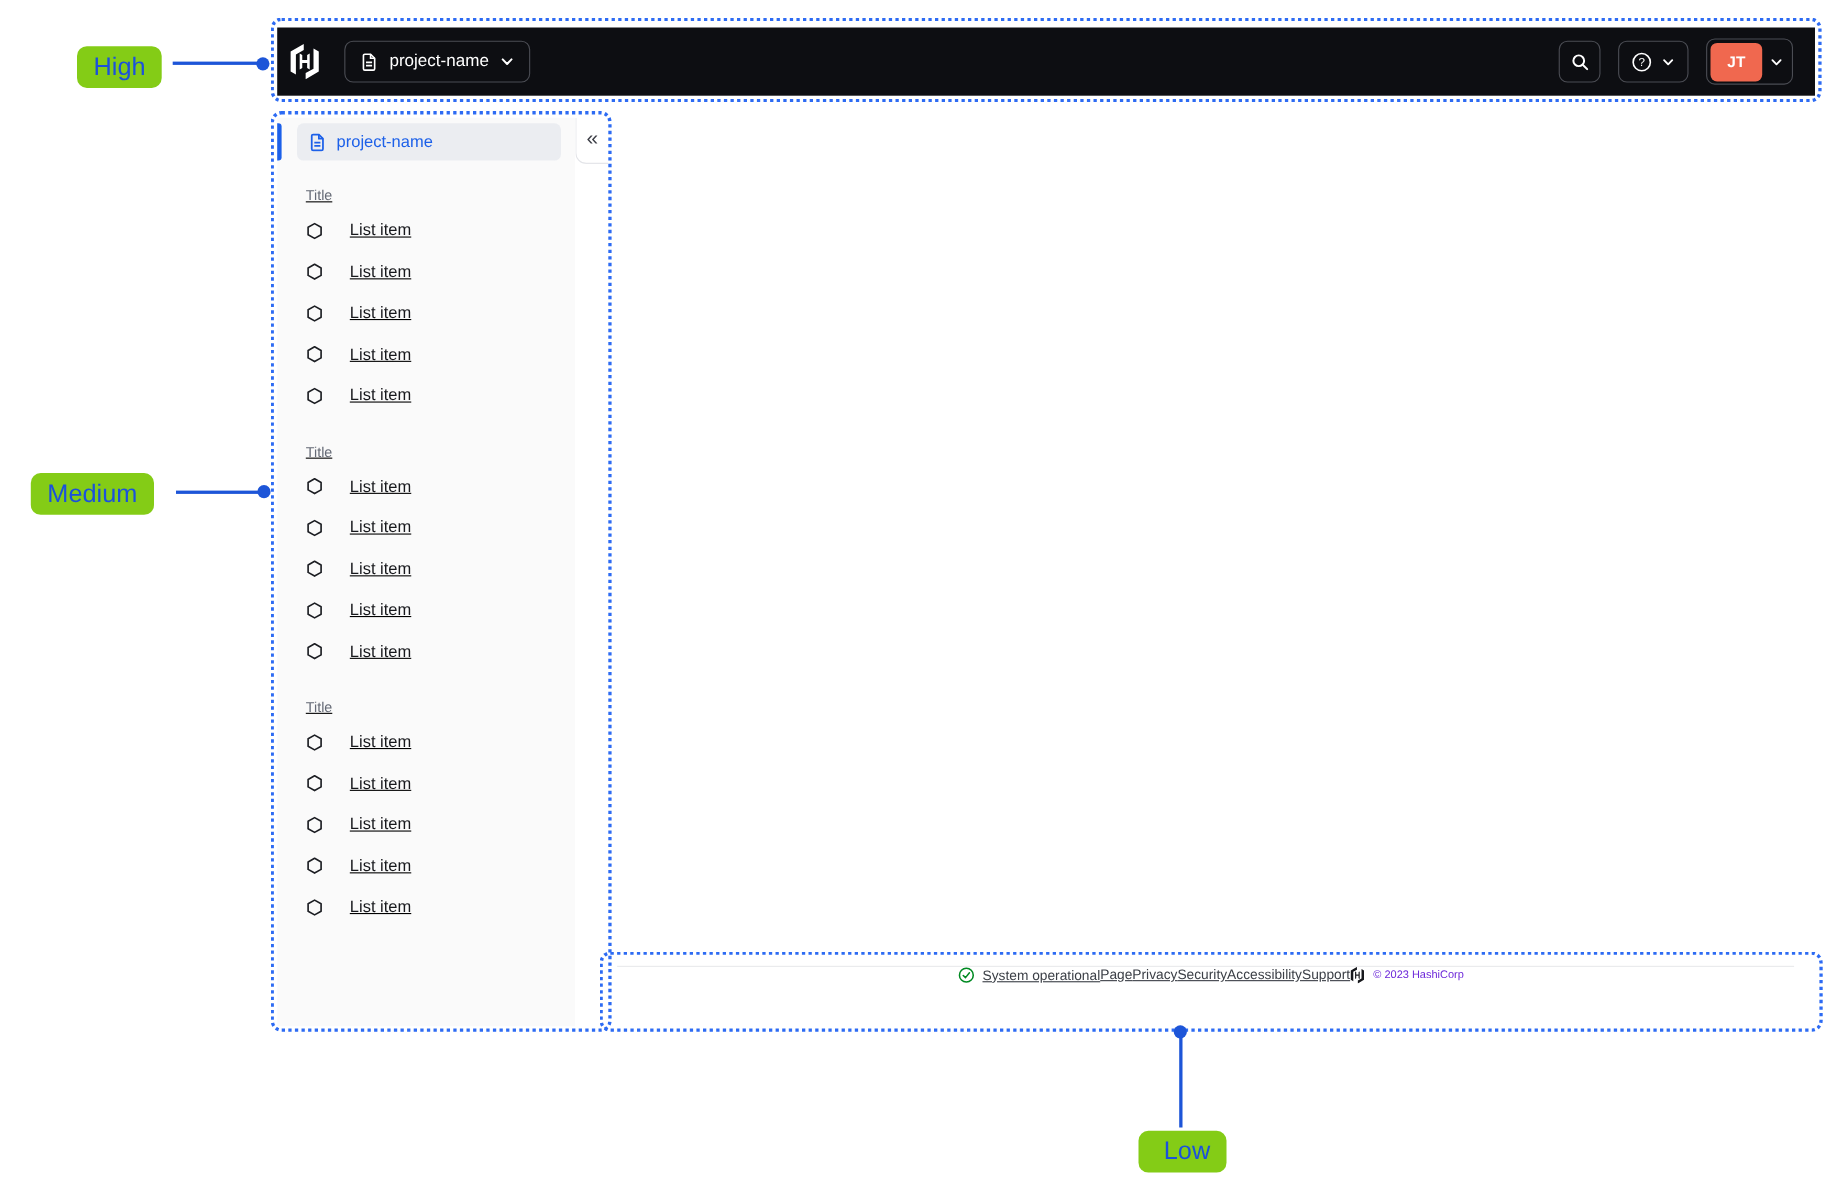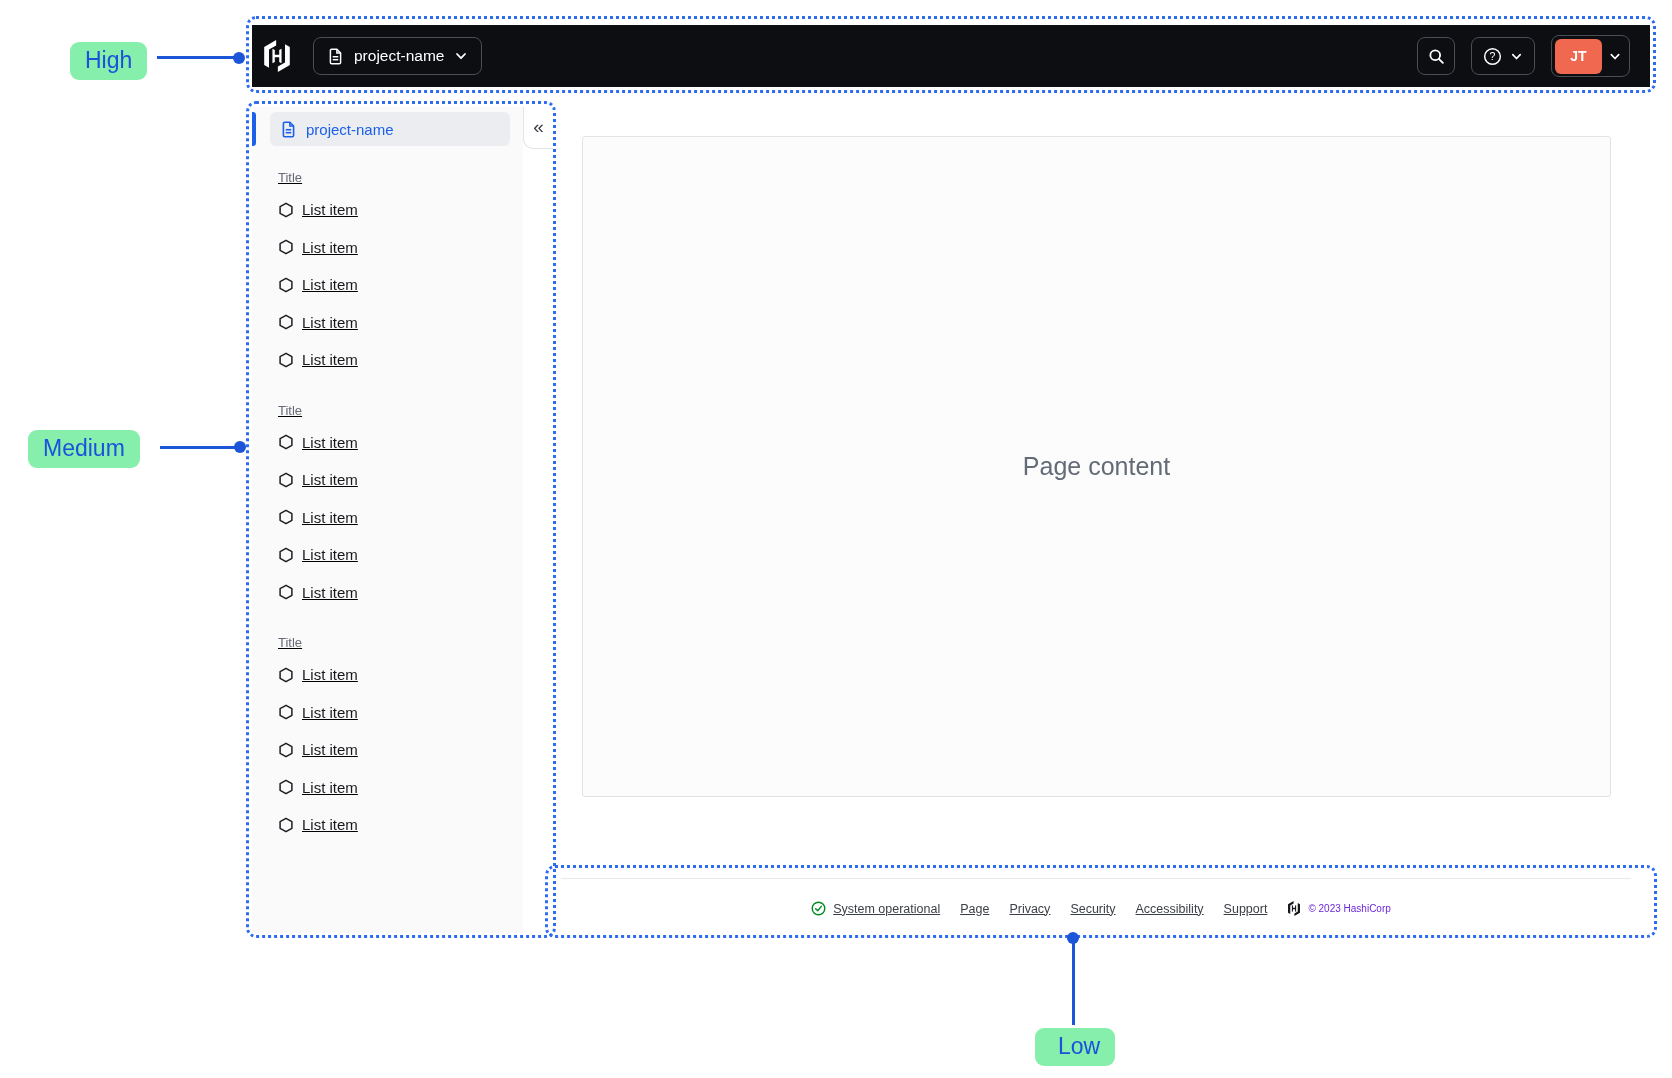--- a/index.html
+++ b/index.html
@@ -6,21 +6,21 @@
   html,body { background:#ffffff; }
   body { font-family: "Liberation Sans", "DejaVu Sans", sans-serif; }
   .canvas { position:relative; width:1672px; height:1078px; overflow:hidden; background:#fff; }
 
   
   .zone { position:absolute; border:3px dotted #2d6bf3; border-radius:10px; pointer-events:none; }
   .zone-high   { left:246px; top:16px;  width:1410px; height:77px; }
   .zone-medium { left:246px; top:101px; width:310px;  height:837px; }
   .zone-low    { left:545px; top:865px; width:1112px; height:73px; }
 
-  .ann-label { position:absolute; background:#86efac; color:#1b51dc; border-radius:9px;
+  .ann-label { position:absolute; background:#84cc16; color:#1b51dc; border-radius:9px;
                font-size:23px; font-weight:500; padding:5px 15px; line-height:1.2; }
   .ann-line  { position:absolute; background:#1d55d8; }
   .ann-dot   { position:absolute; width:12px; height:12px; border-radius:50%; background:#1d55d8; }
 
   .lab-high   { left:70px;  top:42px; }
   .line-high  { left:157px; top:56px; width:80px; height:3px; }
   .dot-high   { left:233px; top:52px; }
 
   .lab-medium { left:28px;  top:430px;text-align:right; }
   .line-medium{ left:160px; top:446px; width:78px; height:3px; }
@@ -49,42 +49,42 @@
   
   .sidebar { position:absolute; left:252px; top:107px; width:271px; height:826px; background:#fafafa; }
   .active-bar { position:absolute; left:0; top:5px; width:4px; height:34px; background:#1c60e9;
                 border-radius:0 3px 3px 0; }
   .side-head { padding:5px 13px 0 18px; }
   .active-item { display:flex; align-items:center; gap:9px; height:34px; padding:0 10px;
                  background:#ebedf1; border-radius:6px; color:#1c60e9; font-size:15px;
                  text-decoration:none; cursor:pointer; }
   .side-nav { padding:0 10px 0 26px;text-decoration:underline; }
   .nav-title { margin:24px 0 6px; font-size:13px; color:#656a76; }
-  .nav-item { display:flex; align-items:center; gap:8px; height:37.5px; color:#17181c;
+  .nav-item { display:flex; align-items:center; gap:24px; height:37.5px; color:#17181c;
               font-size:15px; text-decoration:none; cursor:pointer; }
   .hex { flex:none; color:#1c1e23; }
 
   .collapse-strip { position:absolute; left:523px; top:107px; width:30px; height:826px; background:#fff; }
   .collapse-tab { position:absolute; left:0; top:0; width:30px; height:42px; background:#fff;
                   border-left:1px solid #e3e4e8; border-bottom:1px solid #e3e4e8;
                   border-bottom-left-radius:10px; display:flex; align-items:center; justify-content:center; }
   .collapse-btn { border:none; background:none; font-size:19px; line-height:1; color:#3b3d45;
                   cursor:pointer; font-family:inherit; padding:0 0 3px 0; }
 
   
   .content-box { position:absolute; left:582px; top:136px; width:1029px; height:661px;
                  background:#fcfcfd; border:1px solid #e1e3e7; border-radius:3px;
                  display:flex; align-items:center; justify-content:center; }
   .content-box span { color:#656a77; font-size:25px; }
 
   
   .footer { position:absolute; left:545px; top:865px; width:1112px; height:73px; }
   .footer-divider { position:absolute; left:16px; right:26px; top:13px; height:1px; background:#e8e9ec; }
   .footer-row { position:absolute; left:0; right:0; top:14px; bottom:0; display:flex;
-                align-items:center; justify-content:center; gap:20px; }
+                align-items:flex-start; justify-content:center; }
   .f-link { display:flex; align-items:center; gap:7px; font-size:12.5px; color:#3b3f46;
             text-decoration:underline; cursor:pointer; }
   .f-copy { display:flex; align-items:center; gap:7px; font-size:10px; color:#6d28d9; }
   .f-logo { display:block; }
 </style>
 </head>
 <body>
 
 <div class="canvas">
 
@@ -241,23 +241,20 @@
         </a>
       </nav>
   </aside>
   <div class="collapse-strip">
     <div class="collapse-tab">
       <button class="collapse-btn">«</button>
     </div>
   </div>
   <div class="zone zone-medium"></div>
 
-  <main class="content-box">
-    <span>Page content</span>
-  </main>
 
   <footer class="footer">
     <div class="footer-divider"></div>
     <div class="footer-row" id="footer-row">
       <a class="f-link">
         <svg width="15" height="15" viewBox="0 0 16 16" fill="none" stroke="#008a22" stroke-width="1.5" stroke-linecap="round" stroke-linejoin="round">
           <circle cx="8" cy="8" r="6.7"></circle>
           <polyline points="5,8.3 7.2,10.4 11,5.7"></polyline>
         </svg>
         <span>System operational</span>

